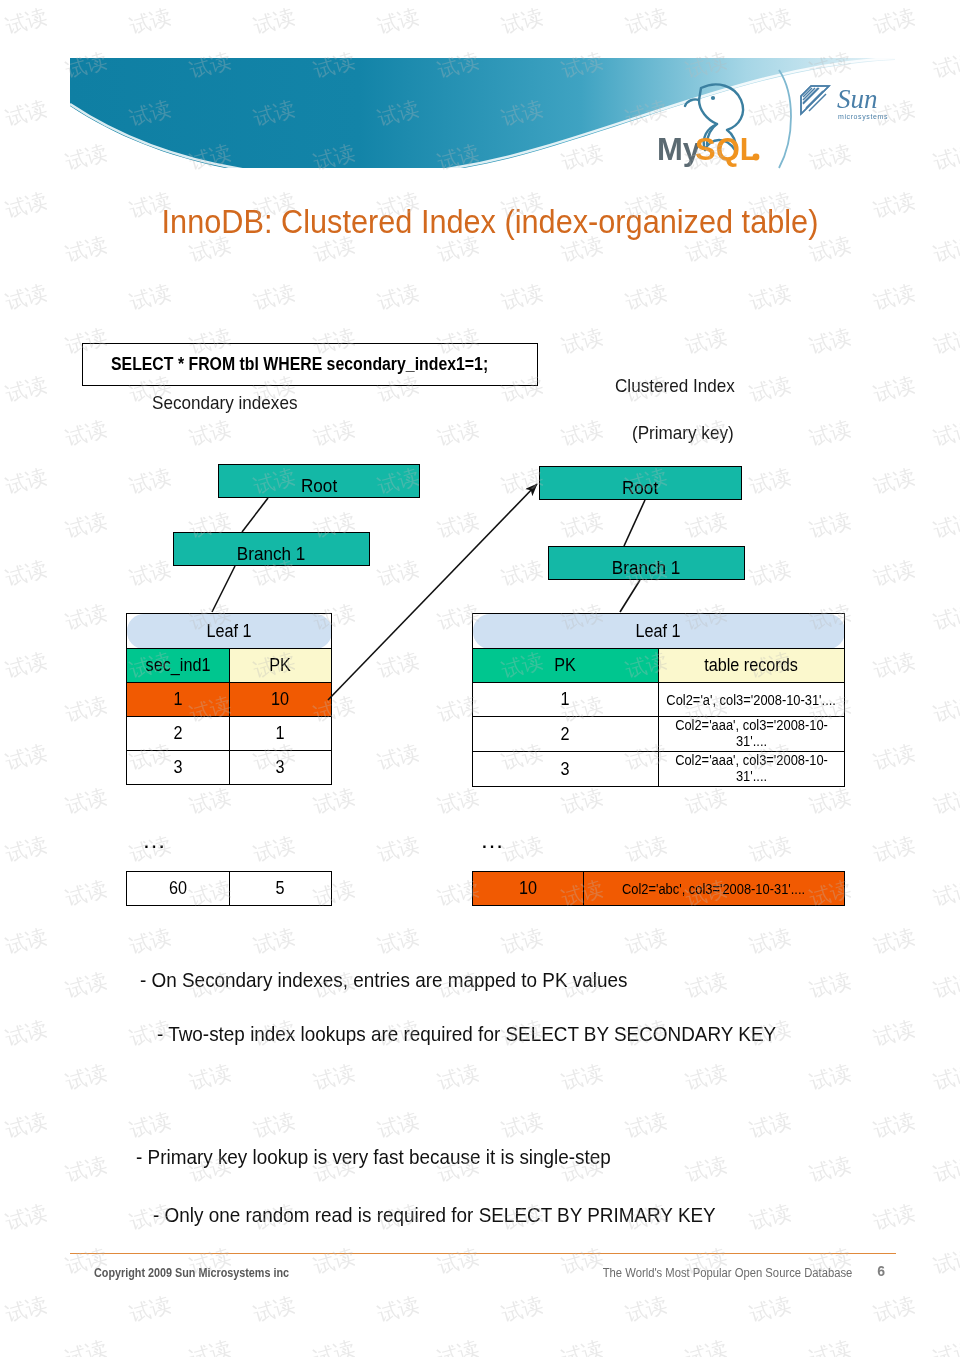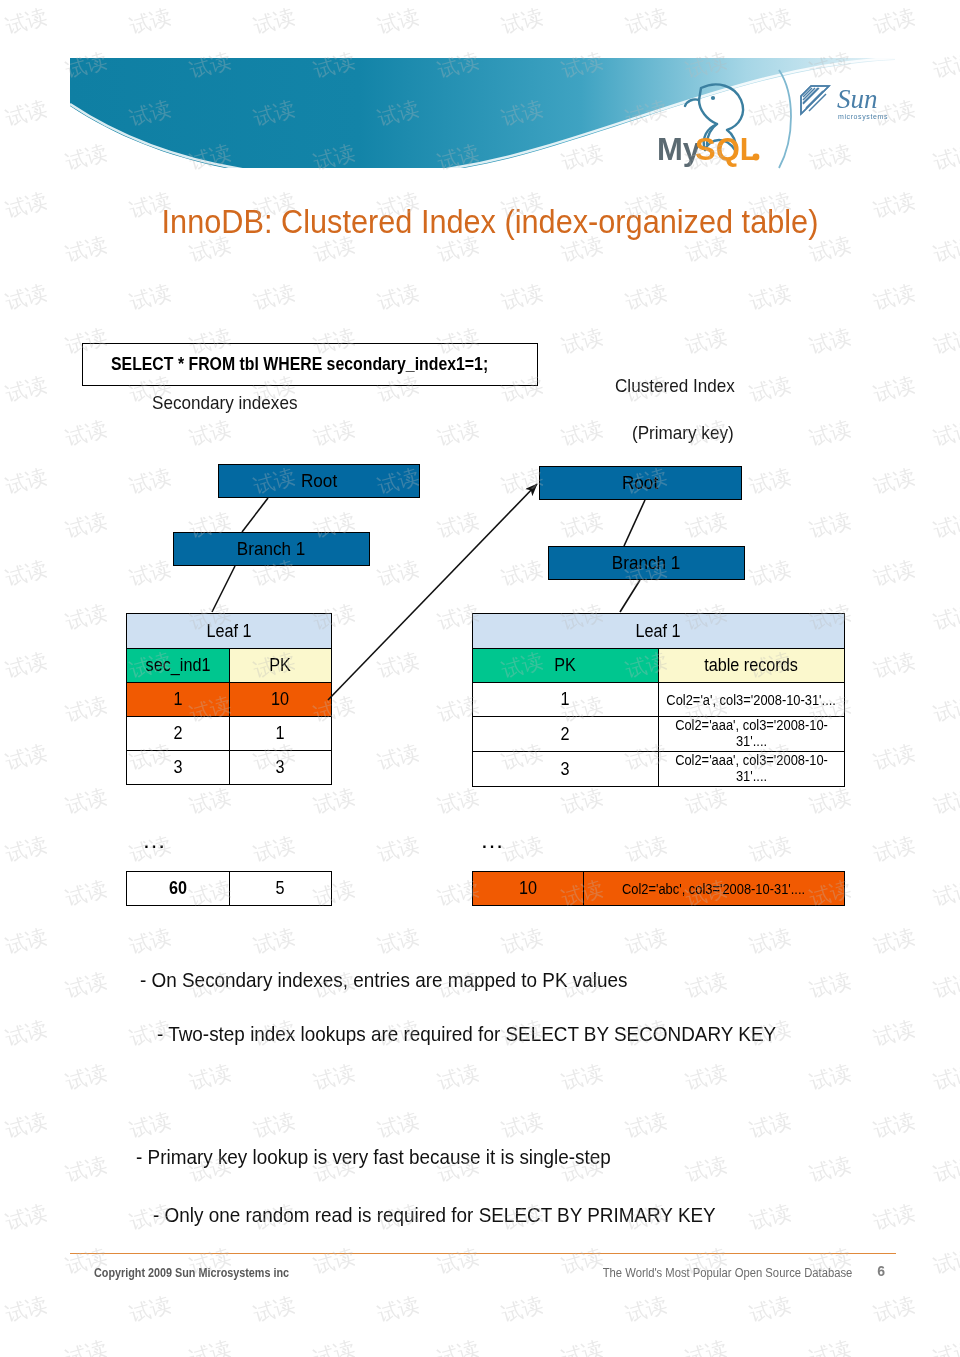--- a/index.html
+++ b/index.html
@@ -93,25 +93,25 @@
     color: #1a1a1a;
     white-space: nowrap;
     font-family: "Liberation Sans", sans-serif;
     transform: scaleX(0.90);
     transform-origin: left center;
   }
 
   
   .node {
     position: absolute;
-    background: #0369a1;
+    background: #14b8a6;
     border: 1.6px solid #000;
     box-sizing: border-box;
     display: flex;
-    align-items: center;
+    align-items: flex-end;
     justify-content: center;
     font-size: 19px;
     color: #000;
     font-family: "Liberation Sans", sans-serif;
   }
   .node span { transform: scaleX(0.90); display:inline-block; }
 
   
   .idxtable {
     position: absolute;
@@ -121,21 +121,21 @@
   }
   .idxtable td {
     border: 1.5px solid #000;
     text-align: center;
     color: #000;
     background: #fff;
     padding: 0;
     height: 33px;
     font-size: 18px;
   }
-  .idxtable td.leafhdr { background: #cfe0f2; height: 34px; }
+  .idxtable td.leafhdr { background: #cfe0f2; height: 34px; border-radius: 17px; }
   .idxtable td.keyhdr  { background: #00c68f; text-align: center; }
   .idxtable td.valhdr  { background: #fbf8cd; }
   .idxtable td.hl      { background: #f15a02; }
   .idxtable td span { display:inline-block; transform: scaleX(0.90); }
   .idxtable td.rec span { font-size: 14px; transform: scaleX(0.92); }
 
   .ellipsis {
     position: absolute;
     font-size: 24px;
     color: #000;
@@ -303,21 +303,21 @@
         <td><span>3</span></td>
       </tr>
     </tbody>
   </table>
 
   <div class="ellipsis" style="left:142px; top:828px;">…</div>
 
   <table class="idxtable" style="left:126px; top:871px; width:206px;">
     <tbody>
       <tr>
-        <td style="width:50%;font-weight:bold;"><span>60</span></td>
+        <td style="width:50%;"><span>60</span></td>
         <td style="width:50%;"><span>5</span></td>
       </tr>
     </tbody>
   </table>
 
   <table class="idxtable" style="left:472px; top:613px; width:373px;">
     <tbody>
       <tr>
         <td class="leafhdr" colspan="2">
           <span>Leaf 1</span>

